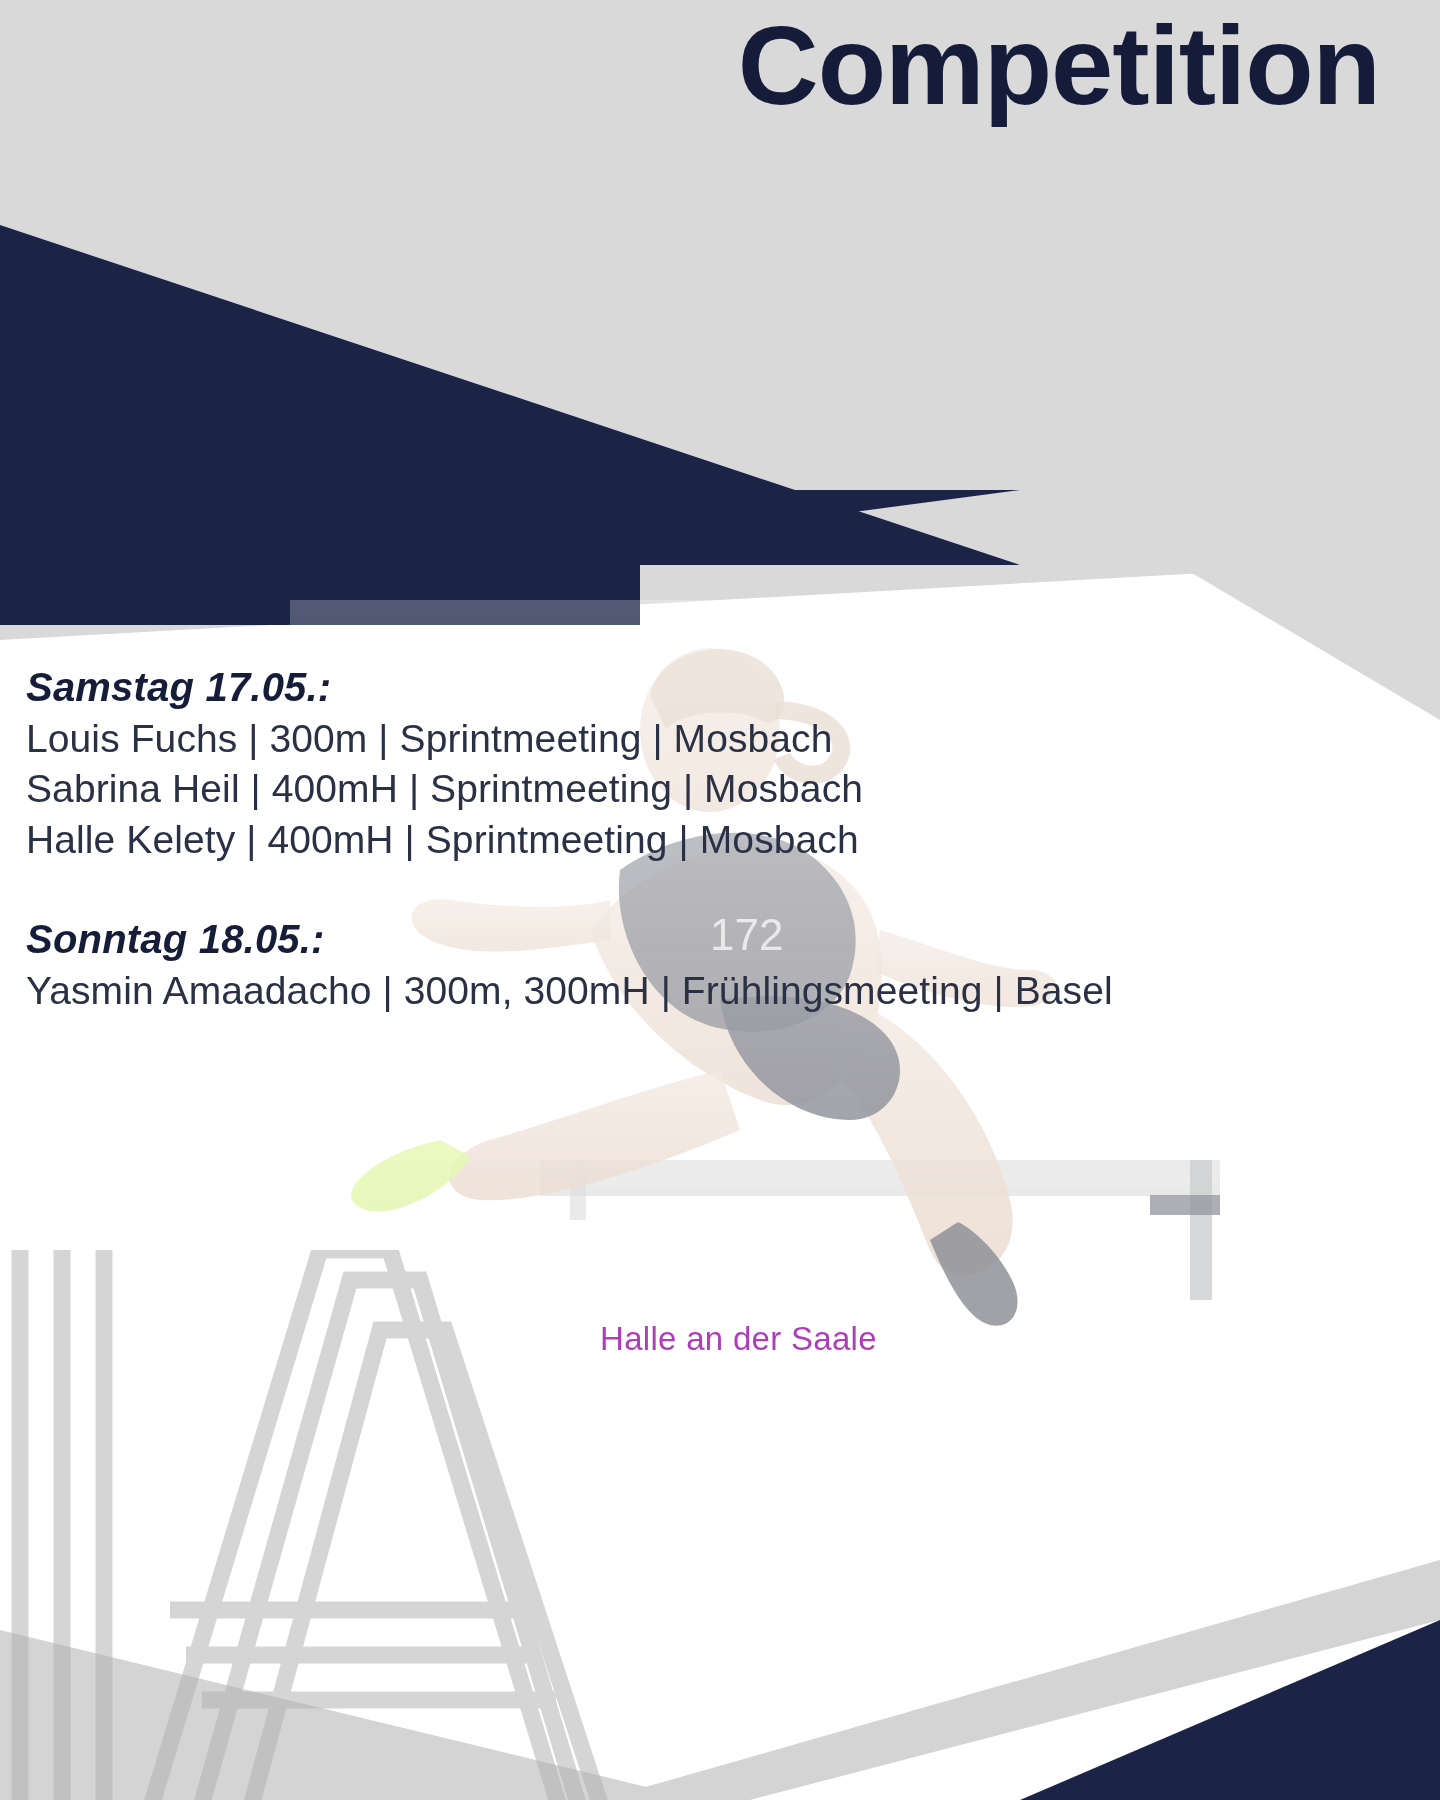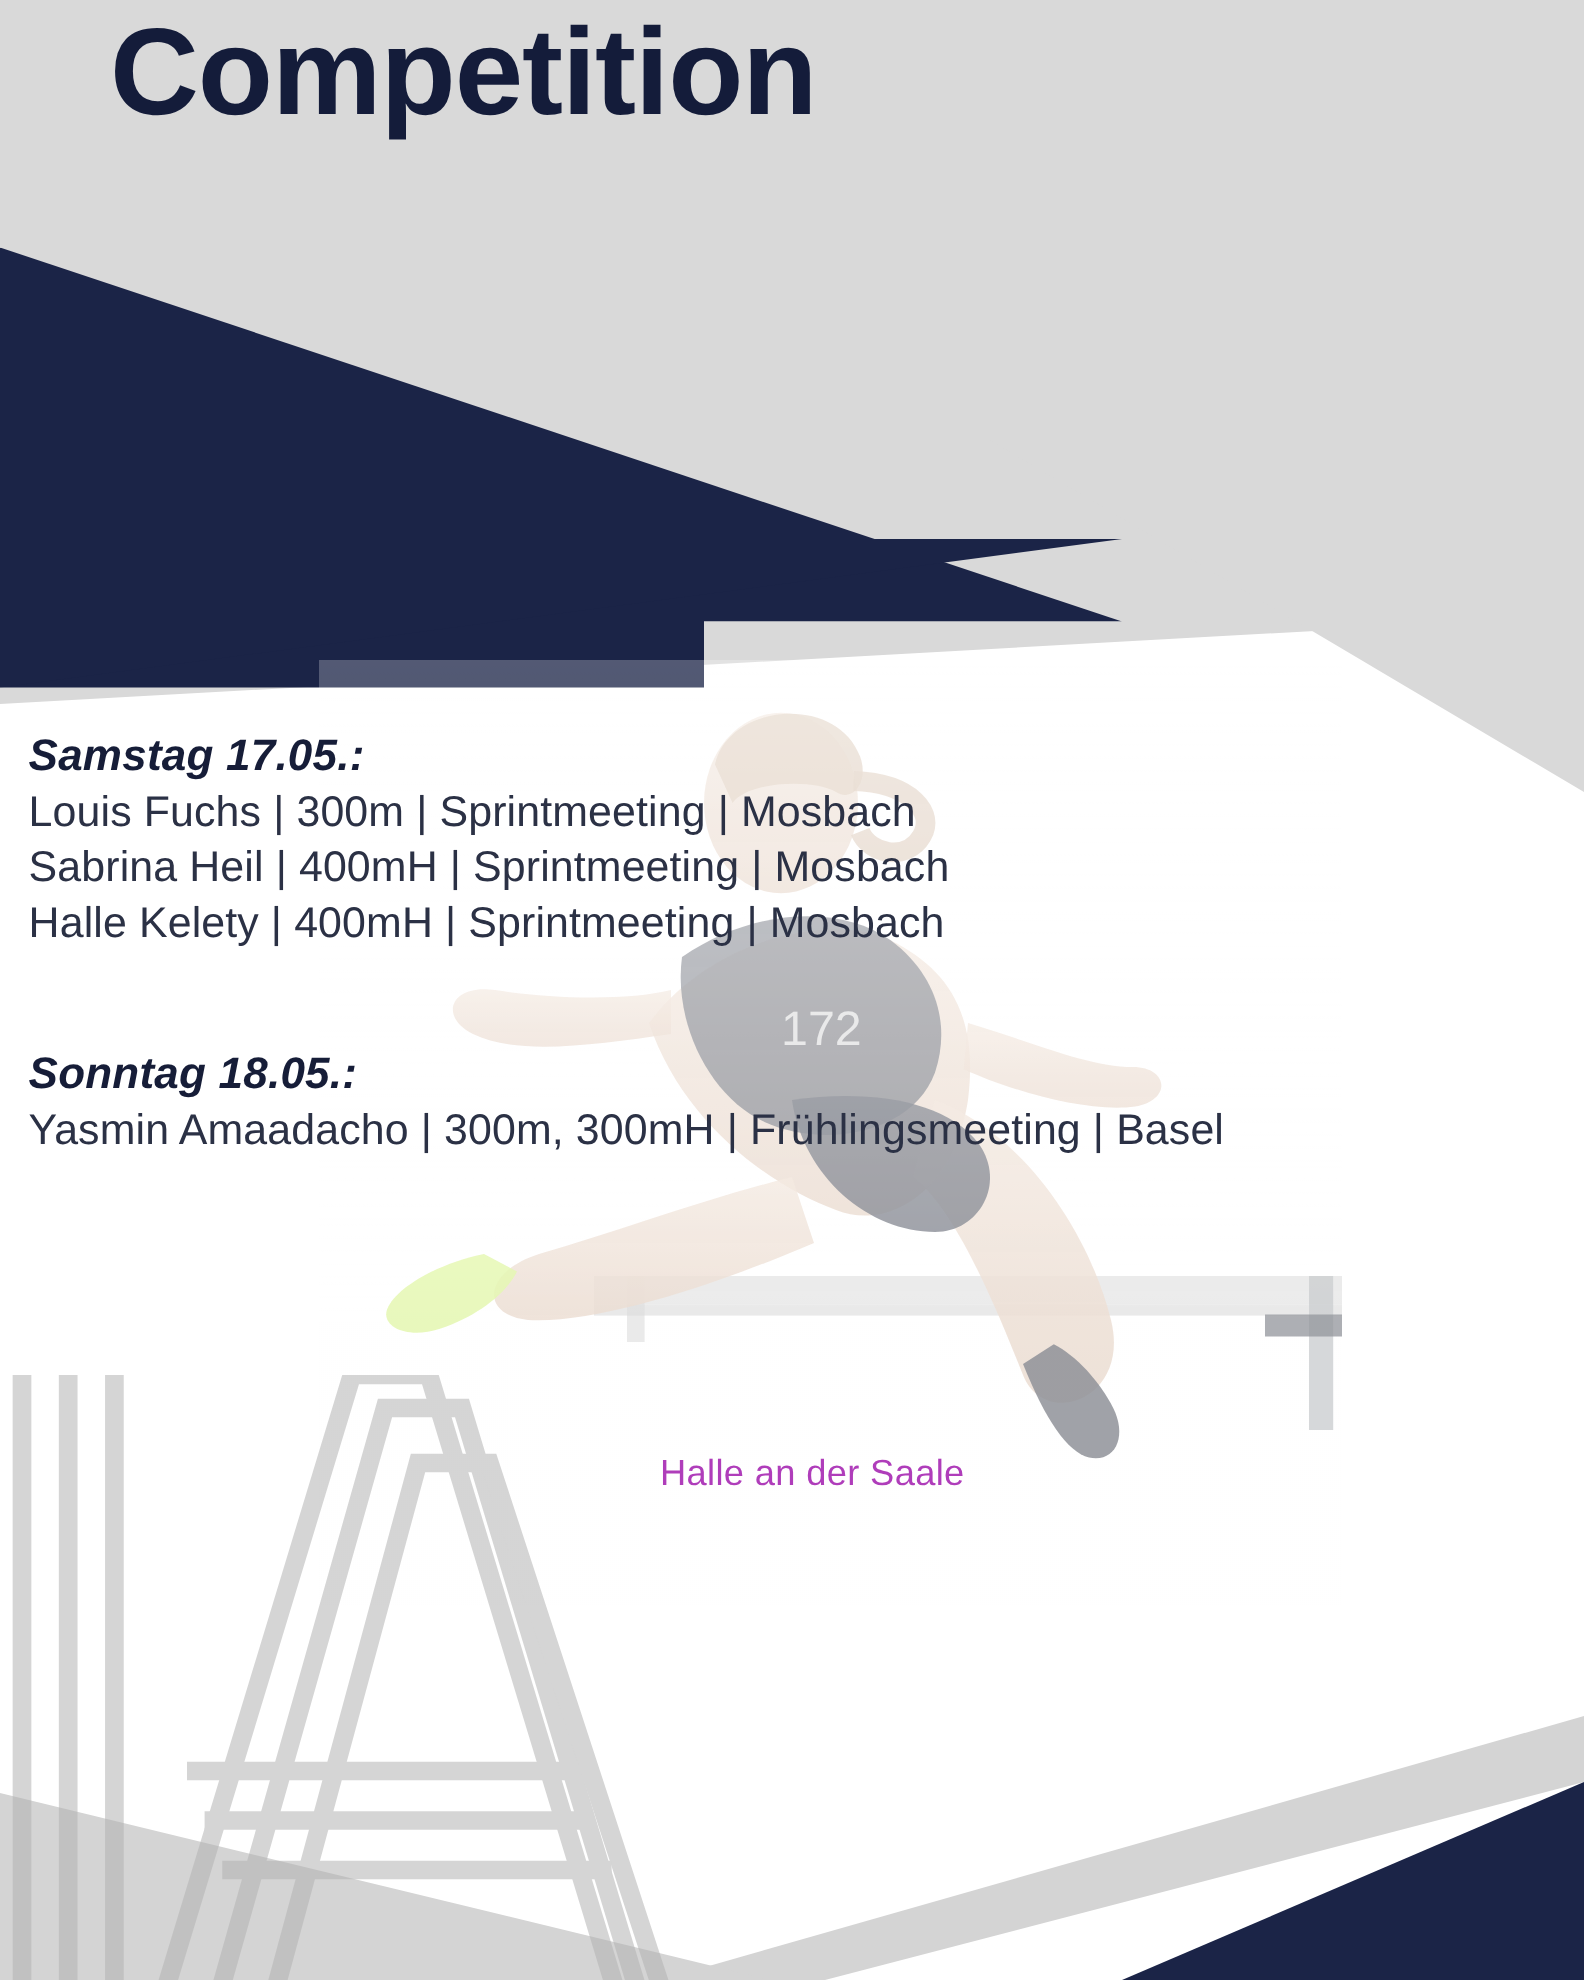--- a/index.html
+++ b/index.html
@@ -129,21 +129,21 @@
     letter-spacing: 0.3px;
     opacity: 0.85;
   }
 
   
   .headline {
     position: absolute;
     right: 60px;
     top: 0px;
     width: 1280px;
-    text-align: left;
+    text-align: right;
     color: #141c3a;
     font-weight: 700;
     font-size: 112px;
     line-height: 1.18;
     letter-spacing: -1px;
   }
   .headline .line {
     display: block;
   }
 
@@ -175,21 +175,21 @@
     font-style: italic;
   }
   .entry {
     font-size: 39px;
     font-weight: 400;
     color: #2b3145;
     line-height: 1.29;
     letter-spacing: 0.1px;
   }
   .day-block + .day-block {
-    margin-top: 89px;
+    margin-top: 52px;
   }
 </style>
 </head>
 <body>
 
 <div class="poster">
 
   <div class="bg-layer">
     <div class="shape grey-top"></div>
     <div class="shape grey-right"></div>

